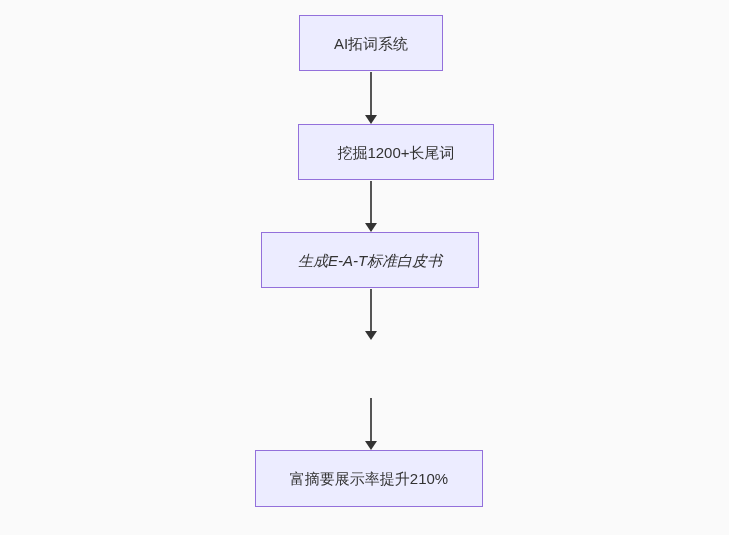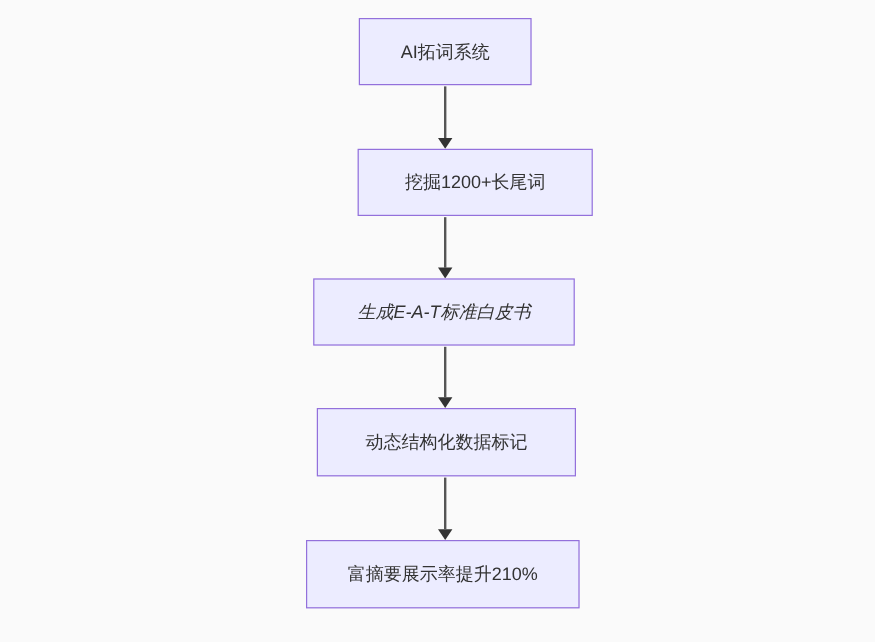--- a/index.html
+++ b/index.html
@@ -90,23 +90,20 @@
 
   <div class="node node-3">
     <span>生成E-A-T标准白皮书</span>
   </div>
 
   <div class="arrow arrow-3">
     <span class="shaft"></span>
     <span class="head"></span>
   </div>
 
-  <div class="node node-4">
-    <span>动态结构化数据标记</span>
-  </div>
 
   <div class="arrow arrow-4">
     <span class="shaft"></span>
     <span class="head"></span>
   </div>
 
   <div class="node node-5">
     <span>富摘要展示率提升210%</span>
   </div>
 

